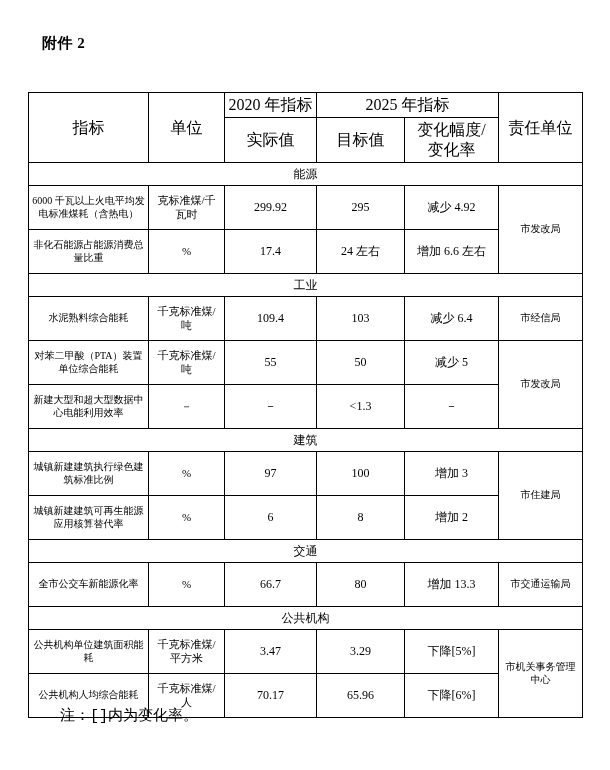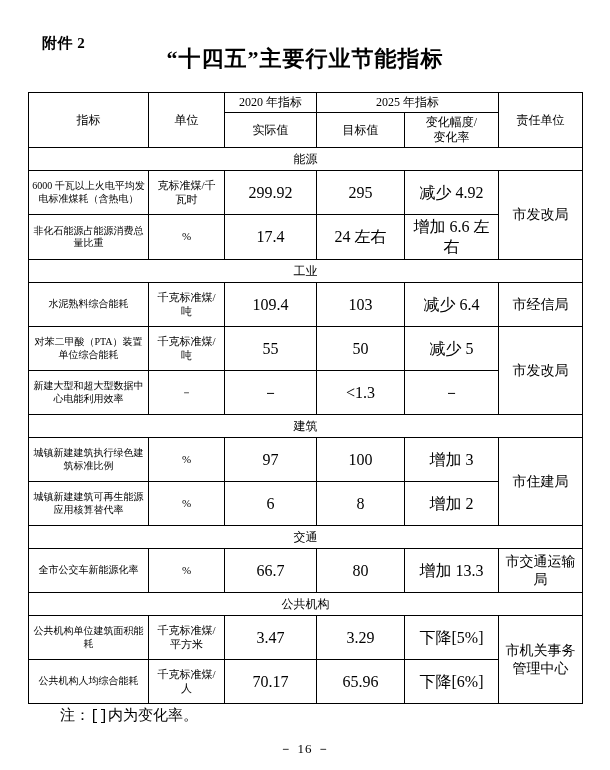--- a/index.html
+++ b/index.html
@@ -52,41 +52,41 @@
   }
   table.main-table td, table.main-table th {
     border: 1px solid #000000;
     text-align: center;
     vertical-align: middle;
     padding: 2px 3px;
     line-height: 1.25;
     font-weight: normal;
   }
   .hdr {
-    font-size: 12px;
+    font-size: 16px;
   }
   .section-row td {
     text-align: left;
     padding-left: 8px;
     font-size: 12px;
     height: 18px;
   }
   .ind-cell {
     text-align: center;
     font-size: 10px;
   }
   .unit-cell {
     font-size: 11px;
     margin-left: 28px;
   }
   .val-cell {
-    font-size: 16px;
+    font-size: 12px;
   }
   .resp-cell {
-    font-size: 14px;
+    font-size: 10px;
   }
   .note {
     position: absolute;
     left: 60px;
     top: 706px;
     font-size: 15px;
     font-family: Liberation Mono, monospace;
   }
   .page-num {
     position: absolute;
@@ -105,21 +105,20 @@
   col.c-change { width: 94px; }
   col.c-resp { width: 84px; }
 </style>
 </head>
 <body>
 
 <div class="page">
 
   <div class="attach-label">附件 2</div>
 
-  <div class="doc-title">“十四五”主要行业节能指标</div>
 
   <table class="main-table">
     <colgroup>
       <col class="c-ind">
       <col class="c-unit">
       <col class="c-actual">
       <col class="c-target">
       <col class="c-change">
       <col class="c-resp">
     </colgroup>
@@ -227,15 +226,14 @@
           <td class="unit-cell">千克标准煤/人</td>
           <td class="val-cell">70.17</td>
           <td class="val-cell">65.96</td>
           <td class="val-cell">下降[6%]</td>
         </tr>
       </tbody>
   </table>
 
   <div class="note">注：[]内为变化率。</div>
 
-  <div class="page-num">－ 16 －</div>
 
 </div>
 
 </body></html>

